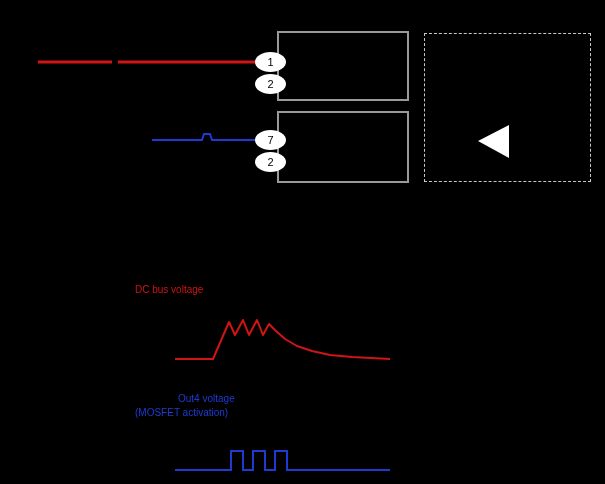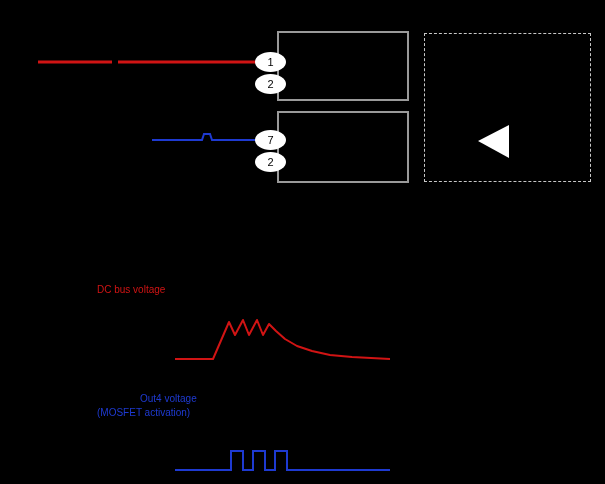--- a/index.html
+++ b/index.html
@@ -52,20 +52,21 @@
   }
   .pin-a1 { left: 255px; top: 52px; }
   .pin-a2 { left: 255px; top: 74px; }
   .pin-b1 { left: 255px; top: 130px; }
   .pin-b2 { left: 255px; top: 152px; }
 
   .label {
     position: absolute;
     font-size: 10px;
     white-space: nowrap;
+    margin-left: 38px;
   }
   .lbl-dc     { left: 97px;  top: 284px; color: #d11414; }
   .lbl-out4   { left: 140px; top: 393px; color: #1e3ad1; }
   .lbl-mosfet { left: 97px;  top: 407px; color: #1e3ad1; text-align: center; }
 </style>
 </head>
 <body>
 
 <div class="stage">
 

